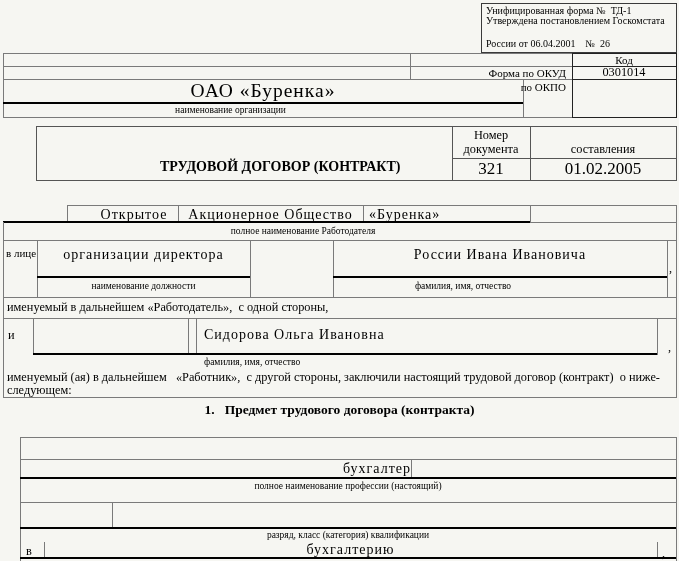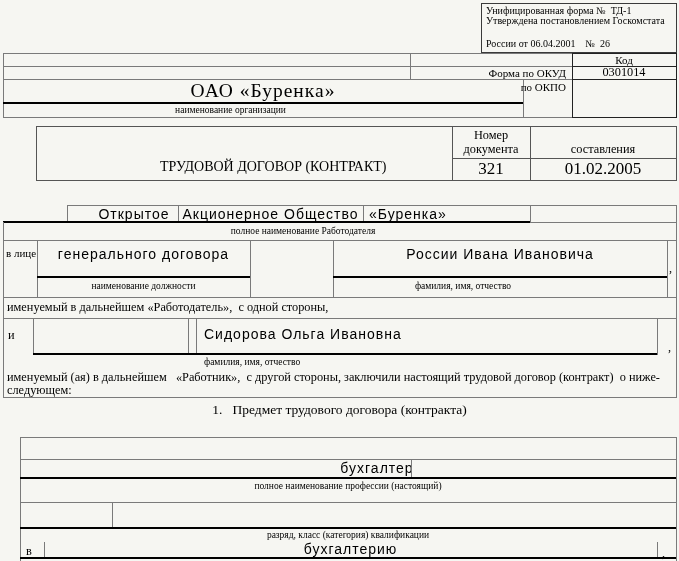--- a/index.html
+++ b/index.html
@@ -12,22 +12,22 @@
   .hb{position:absolute;height:2px;background:#000}
   .vl{position:absolute;width:1px;background:#7a7a7a}
   .box{position:absolute;border:1px solid #3a3a3a;background:transparent}
   .cap{font-size:9.5px}
   .s10{font-size:10px}
   .s11{font-size:11px}
   .s12{font-size:12.3px}
   .s13{font-size:17px}
   .s14{font-size:14px}
   .big{font-size:19.5px;letter-spacing:1px}
-  .b{font-weight:normal}
-  .mono{font-family:Liberation Sans, sans-serif;font-size:14px;letter-spacing:1px}
+  .b{font-weight:bold}
+  .mono{font-family:Liberation Serif, serif;font-size:14px;letter-spacing:1px}
 </style>
 </head>
 <body>
 
 <div class="page">
 
   <div class="box" style="left:481px;top:3px;width:194px;height:48px">
     <div class="tx s10" style="left:4px;top:1px">Унифицированная форма №  ТД-1</div>
     <div class="tx s10" style="left:4px;top:11px">Утверждена постановлением Госкомстата</div>
     <div class="tx s10" style="left:4px;top:34px">России от 06.04.2001    №  26</div>
@@ -76,21 +76,21 @@
   <div class="hl" style="left:530px;top:222px;width:146px"></div>
   <div class="vl" style="left:3px;top:222px;height:175px"></div>
   <div class="tx cap c" style="left:3px;top:226px;width:600px">полное наименование Работодателя</div>
 
   <div class="hl" style="left:3px;top:240px;width:673px"></div>
   <div class="tx s11" style="left:6px;top:247px">в лице</div>
   <div class="vl" style="left:37px;top:240px;height:57px"></div>
   <div class="vl" style="left:250px;top:240px;height:57px"></div>
   <div class="vl" style="left:333px;top:240px;height:57px"></div>
   <div class="vl" style="left:667px;top:240px;height:57px"></div>
-  <div class="tx mono c" style="left:37px;top:247px;width:213px">генерального договора</div>
+  <div class="tx mono c" style="left:37px;top:247px;width:213px">организации директора</div>
   <div class="hb" style="left:37px;top:276px;width:213px"></div>
   <div class="tx mono c" style="left:333px;top:247px;width:334px">России Ивана Ивановича</div>
   <div class="hb" style="left:333px;top:276px;width:334px"></div>
   <div class="tx s12" style="left:669px;top:262px">,</div>
   <div class="tx cap c" style="left:37px;top:281px;width:213px">наименование должности</div>
   <div class="tx cap c" style="left:333px;top:281px;width:260px">фамилия, имя, отчество</div>
   <div class="hl" style="left:3px;top:297px;width:673px"></div>
 
   <div class="tx s12" style="left:7px;top:301px">именуемый в дальнейшем «Работодатель»,  с одной стороны,</div>
   <div class="hl" style="left:3px;top:318px;width:673px"></div>

